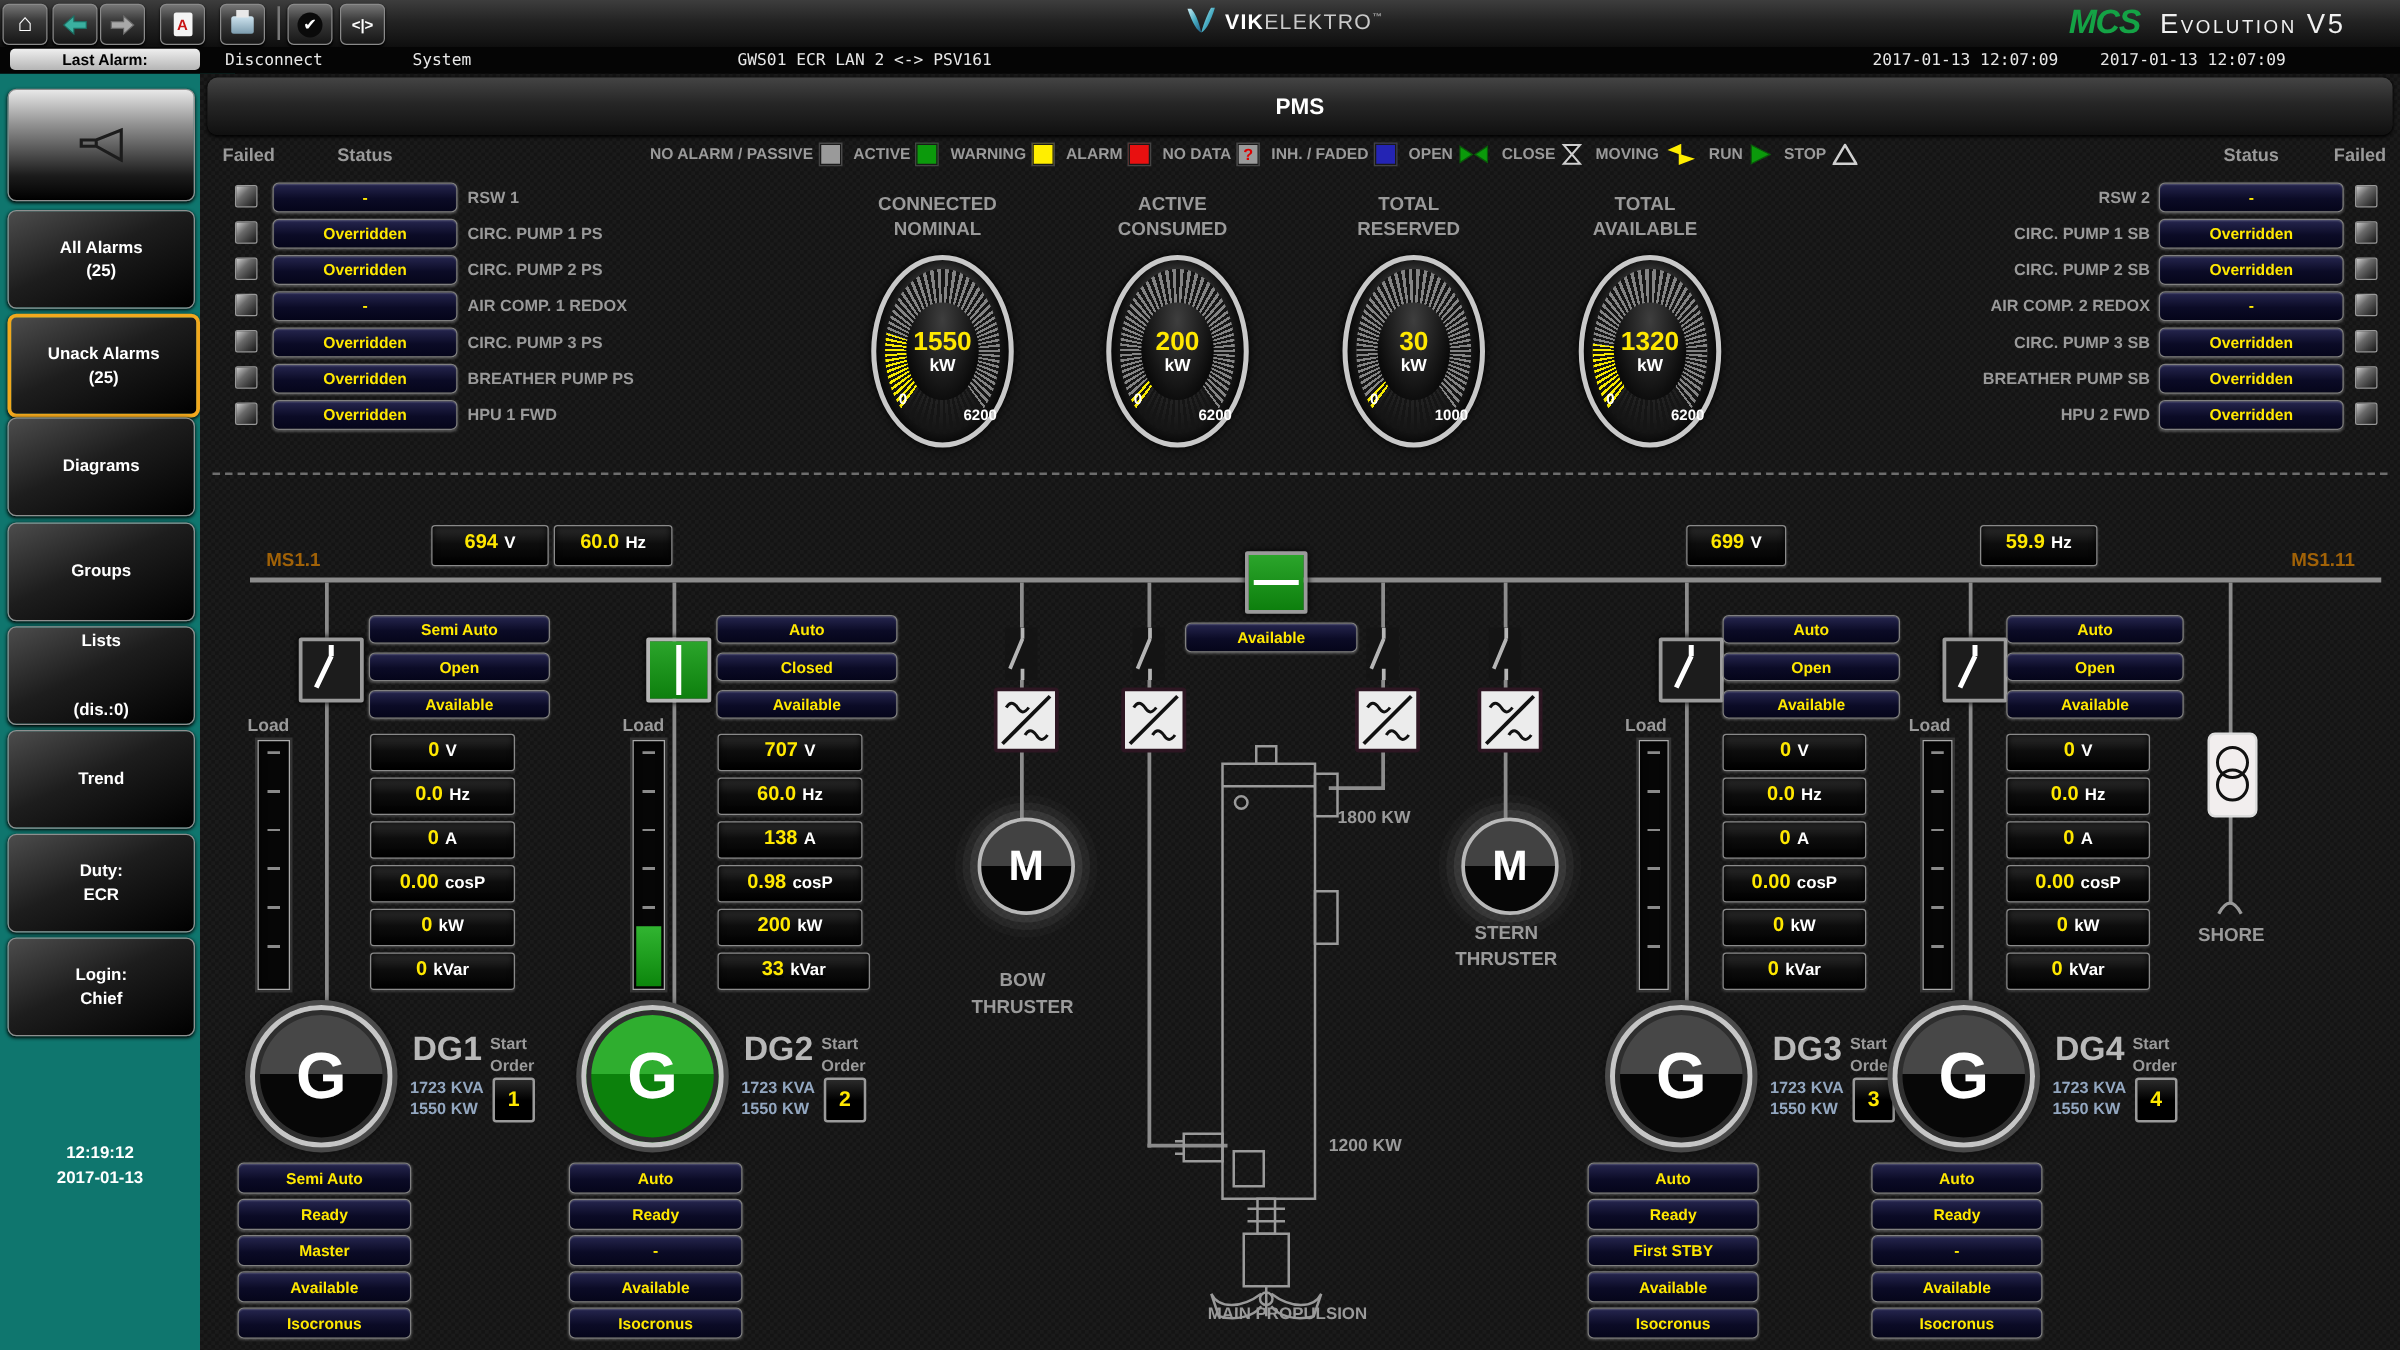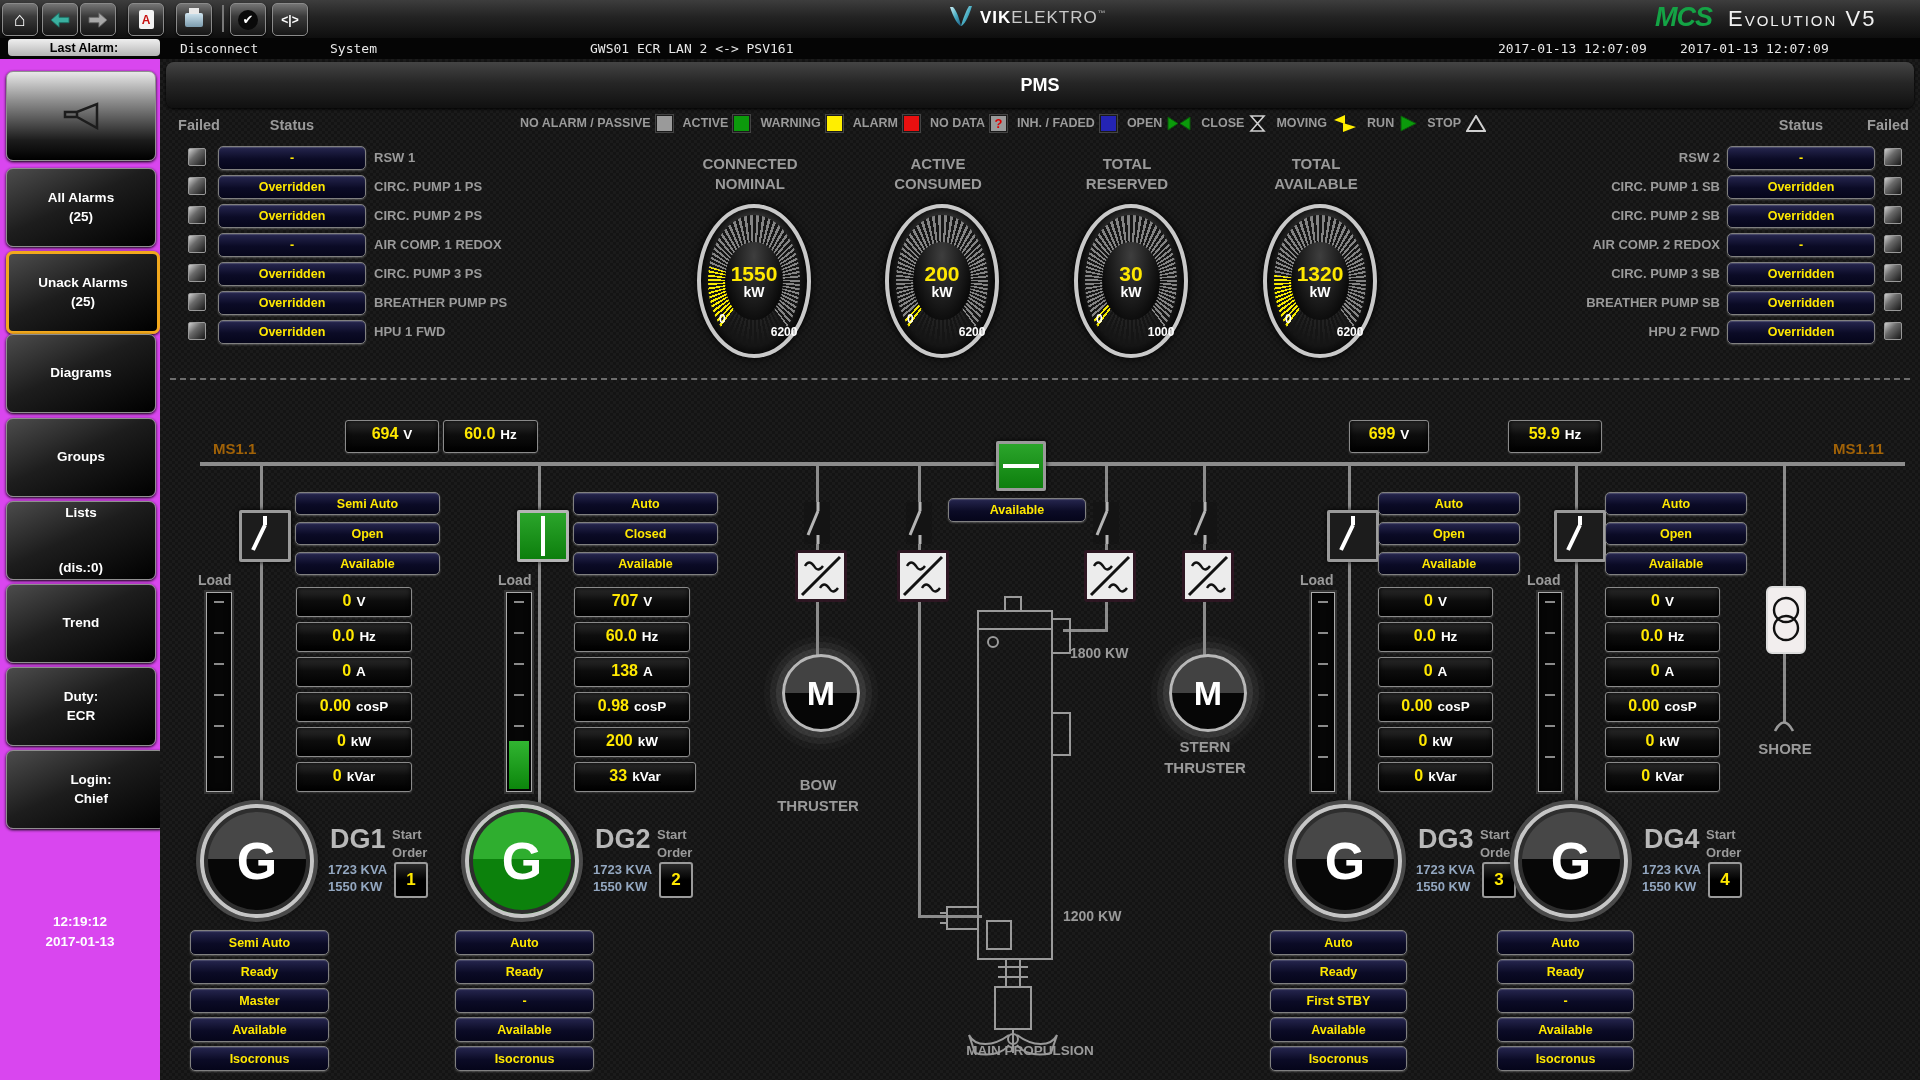--- a/index.html
+++ b/index.html
@@ -22,21 +22,21 @@
   .evo{color:#f0f0f0;font-variant:small-caps;font-size:22px;letter-spacing:2px;}
 
   
   .alarmbar{left:0;top:38px;width:1920px;height:21px;background:#050505;
     font-family:"DejaVu Sans Mono",monospace;font-size:13px;color:#e8e8e8;}
   .lastalarm{left:8px;top:1px;width:152px;height:17px;border-radius:4px;
     background:linear-gradient(180deg,#efefef,#b5b5b5);color:#000;font-weight:bold;
     font-family:"Liberation Sans",sans-serif;font-size:12.5px;display:flex;align-items:center;justify-content:center;}
 
   
-  .sidebar{left:0;top:59px;width:188px;height:1021px;background:#d946ef;}
+  .sidebar{left:0;top:59px;width:188px;height:1021px;background:#0f766e;}
   .sb-btn{left:6px;width:148px;border-radius:7px;border:1px solid #8f8f8f;
     background:linear-gradient(155deg,#4c4c4c,#1d1d1d 45%,#000);
     color:#fff;font-weight:bold;font-size:13.5px;display:flex;flex-direction:column;
     align-items:center;justify-content:center;line-height:1.4;box-shadow:0 1px 3px #000;}
   .sb-btn.silver{background:linear-gradient(180deg,#e8e8e8,#909090 32%,#1b1b1b 78%,#000);}
   .sb-btn.active{border:3px solid #f2a81d;}
   .sb-clock{left:6px;width:148px;color:#fff;font-weight:bold;font-size:13.5px;
     text-align:center;line-height:1.5;}
 
   
@@ -210,21 +210,21 @@
       <span>Lists</span>
       <span>(dis.:0)</span>
       </div>
     <div class="abs sb-btn" style="top:525px;height:77px;">
       <span>Trend</span>
       </div>
     <div class="abs sb-btn" style="top:608px;height:77px;">
       <span>Duty:</span>
       <span>ECR</span>
       </div>
-    <div class="abs sb-btn" style="top:691px;height:77px;padding-left:10px;">
+    <div class="abs sb-btn" style="top:691px;height:77px;">
       <span>Login:</span>
       <span>Chief</span>
       </div>
     <div class="abs sb-clock" style="top:853px;">
       <div>12:19:12</div>
       <div>2017-01-13</div>
       </div>
   </div>
 
   <div class="abs main"></div>
@@ -404,21 +404,21 @@
       <span class="unit">V</span>
     </div>
   <div class="abs meter" style="left:443px;top:420px;width:95px;height:33px;">
     <span class="val">60.0</span>
       <span class="unit">Hz</span>
     </div>
   <div class="abs meter" style="left:1349px;top:420px;width:80px;height:33px;">
     <span class="val">699</span>
       <span class="unit">V</span>
     </div>
-  <div class="abs meter" style="left:1508px;top:420px;width:94px;height:33px;">
+  <div class="abs meter" style="left:1584px;top:420px;width:94px;height:33px;">
     <span class="val">59.9</span>
       <span class="unit">Hz</span>
     </div>
 
   <div class="abs hline" style="left:200px;top:462px;width:797px;height:4px;"></div>
   <div class="abs hline" style="left:1040px;top:462px;width:865px;height:4px;"></div>
   <div class="abs vline" style="left:260px;top:466px;width:3px;height:338px;"></div>
   <div class="abs vline" style="left:538px;top:466px;width:3px;height:338px;"></div>
   <div class="abs vline" style="left:1348px;top:466px;width:3px;height:338px;"></div>
   <div class="abs vline" style="left:1575px;top:466px;width:3px;height:338px;"></div>

